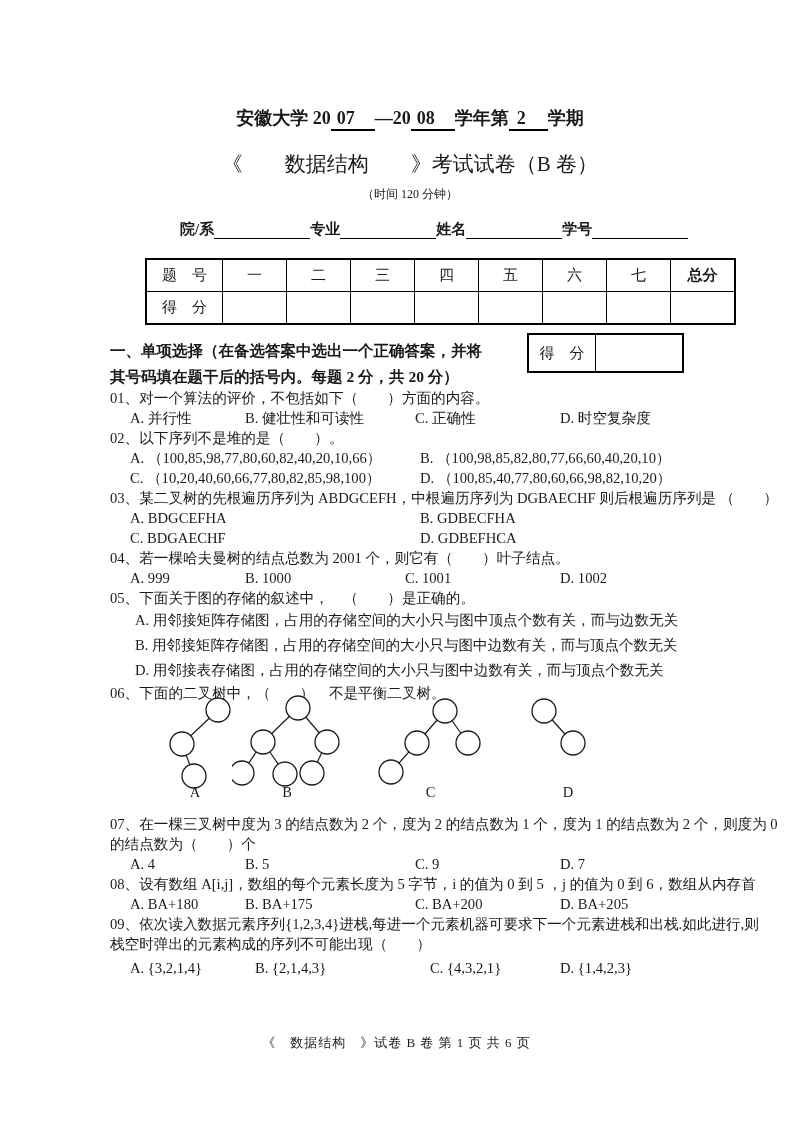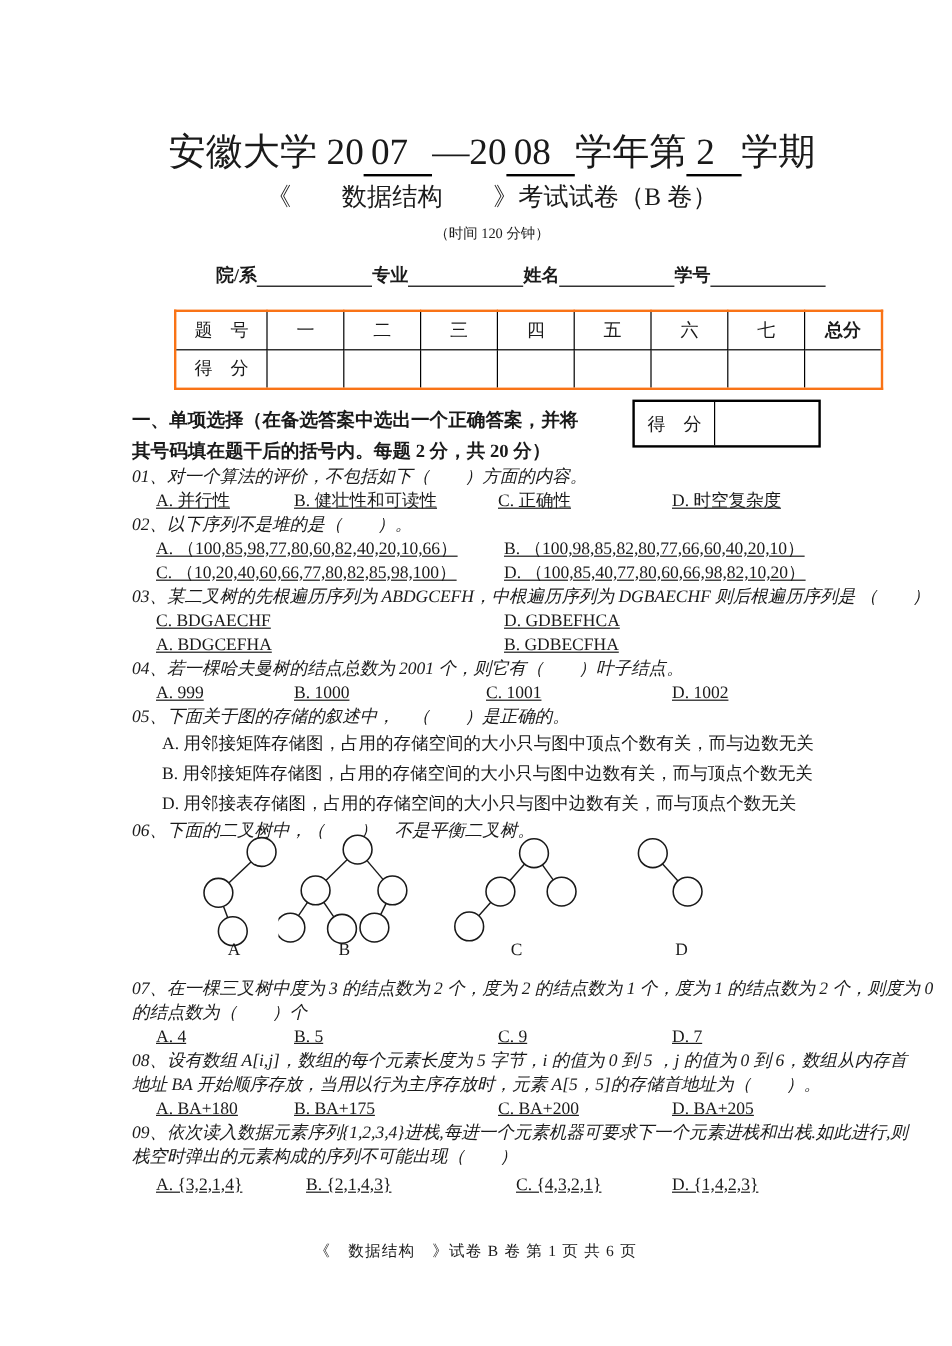--- a/index.html
+++ b/index.html
@@ -7,21 +7,21 @@
     position:relative;
     width:793px;height:1122px;
     background:#ffffff;
     color:#1a1a1a;
     font-family:"Liberation Serif","DejaVu Serif",serif;
     overflow:hidden;
   }
   
   .title1{
     position:absolute;left:110px;top:106px;width:600px;
-    text-align:center;font-size:31px;font-weight:normal;white-space:nowrap;
+    text-align:center;font-size:18px;font-weight:bold;white-space:nowrap;
   }
   .blank{
     border-bottom:2px solid #000;
     padding:0 20px 1px 6px;
   }
   .blank.short{padding:0 22px 1px 8px;}
   .title2{
     position:absolute;left:110px;top:150px;width:600px;
     text-align:center;font-size:21px;font-weight:normal;white-space:nowrap;
   }
@@ -34,21 +34,21 @@
     font-size:15px;font-weight:bold;white-space:nowrap;
   }
   .iline{
     display:inline-block;width:96px;height:15px;
     border-bottom:1px solid #000;vertical-align:bottom;
   }
   
   .scoretable{
     position:absolute;left:145px;top:258px;
     border-collapse:collapse;table-layout:fixed;
-    border:2px solid #f97316;font-size:15px;
+    border:2px solid #000000;font-size:15px;
   }
   .scoretable td{
     border:1px solid #000;height:31px;width:63px;
     text-align:center;padding:0;
   }
   .scoretable td.c0{width:75px;}
   .scoretable td.total{font-weight:bold;}
   
   .sec1{
     position:absolute;left:110px;top:338px;width:440px;
@@ -61,23 +61,23 @@
   .scorebox .lbl{
     width:66px;border-right:1px solid #000;
     display:flex;align-items:center;justify-content:center;
   }
   .scorebox .val{width:86px;}
   
   .qarea{
     position:absolute;left:110px;top:388px;width:582px;
     font-size:14.6px;
   }
-  .qline{line-height:20px;height:20px;white-space:nowrap;font-style:italic;}
+  .qline{line-height:20px;height:20px;white-space:nowrap;}
   .row2,.row4{position:relative;height:20px;}
-  .opt{position:absolute;top:0;line-height:20px;white-space:nowrap;text-decoration:underline;}
+  .opt{position:absolute;top:0;line-height:20px;white-space:nowrap;}
   .optline{line-height:25px;height:25px;padding-left:25px;white-space:nowrap;}
   
   .trees{position:relative;height:110px;margin-top:-8px;}
   .trees svg{position:absolute;top:0;}
   .treelabel{
     position:absolute;top:87px;height:20px;line-height:20px;
     text-align:center;font-size:14.5px;
   }
   .gapq7{margin-top:9px;}
   .q9opts{margin-top:4px;}
@@ -151,26 +151,26 @@
       <span class="opt" style="left:20px">A. （100,85,98,77,80,60,82,40,20,10,66）</span>
       <span class="opt" style="left:310px">B. （100,98,85,82,80,77,66,60,40,20,10）</span>
     </div>
     <div class="row2">
       <span class="opt" style="left:20px">C. （10,20,40,60,66,77,80,82,85,98,100）</span>
       <span class="opt" style="left:310px">D. （100,85,40,77,80,60,66,98,82,10,20）</span>
     </div>
 
     <div class="qline">03、某二叉树的先根遍历序列为 ABDGCEFH，中根遍历序列为 DGBAECHF 则后根遍历序列是 （　　）</div>
     <div class="row2">
+      <span class="opt" style="left:20px">A. BDGCEFHA</span>
+      <span class="opt" style="left:310px">B. GDBECFHA</span>
+    </div>
+    <div class="row2">
       <span class="opt" style="left:20px">C. BDGAECHF</span>
       <span class="opt" style="left:310px">D. GDBEFHCA</span>
-    </div>
-    <div class="row2">
-      <span class="opt" style="left:20px">A. BDGCEFHA</span>
-      <span class="opt" style="left:310px">B. GDBECFHA</span>
     </div>
 
     <div class="qline">04、若一棵哈夫曼树的结点总数为 2001 个，则它有（　　）叶子结点。</div>
     <div class="row4">
       <span class="opt" style="left:20px">A. 999</span>
       <span class="opt" style="left:135px">B. 1000</span>
       <span class="opt" style="left:295px">C. 1001</span>
       <span class="opt" style="left:450px">D. 1002</span>
     </div>
 
@@ -225,21 +225,20 @@
     <div class="qline gapq7">07、在一棵三叉树中度为 3 的结点数为 2 个，度为 2 的结点数为 1 个，度为 1 的结点数为 2 个，则度为 0</div>
     <div class="qline">的结点数为（　　）个</div>
     <div class="row4">
       <span class="opt" style="left:20px">A. 4</span>
       <span class="opt" style="left:135px">B. 5</span>
       <span class="opt" style="left:305px">C. 9</span>
       <span class="opt" style="left:450px">D. 7</span>
     </div>
 
     <div class="qline">08、设有数组 A[i,j]，数组的每个元素长度为 5 字节，i 的值为 0 到 5 ，j 的值为 0 到 6，数组从内存首</div>
-    <div class="qline">地址 BA 开始顺序存放，当用以行为主序存放时，元素 A[5，5]的存储首地址为（　　）。</div>
     <div class="row4">
       <span class="opt" style="left:20px">A. BA+180</span>
       <span class="opt" style="left:135px">B. BA+175</span>
       <span class="opt" style="left:305px">C. BA+200</span>
       <span class="opt" style="left:450px">D. BA+205</span>
     </div>
 
     <div class="qline">09、依次读入数据元素序列{1,2,3,4}进栈,每进一个元素机器可要求下一个元素进栈和出栈.如此进行,则</div>
     <div class="qline">栈空时弹出的元素构成的序列不可能出现（　　）</div>
     <div class="row4 q9opts">

